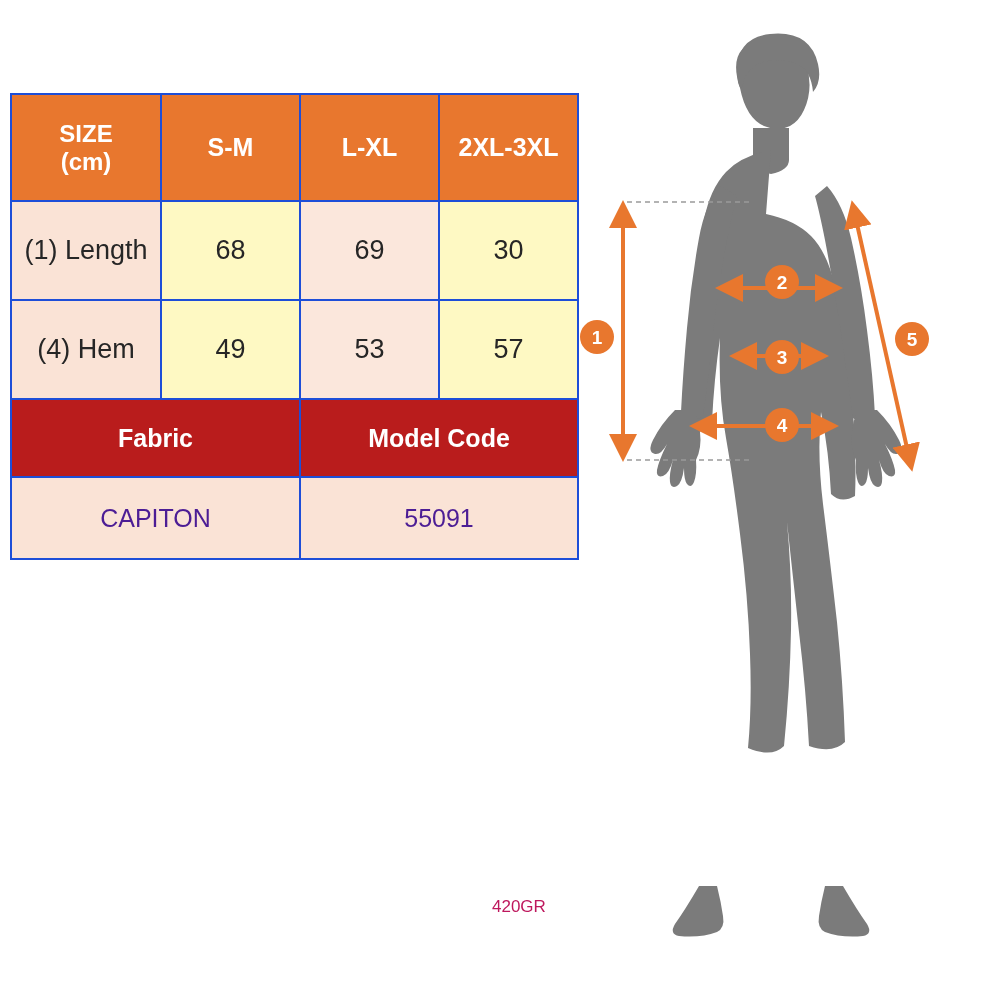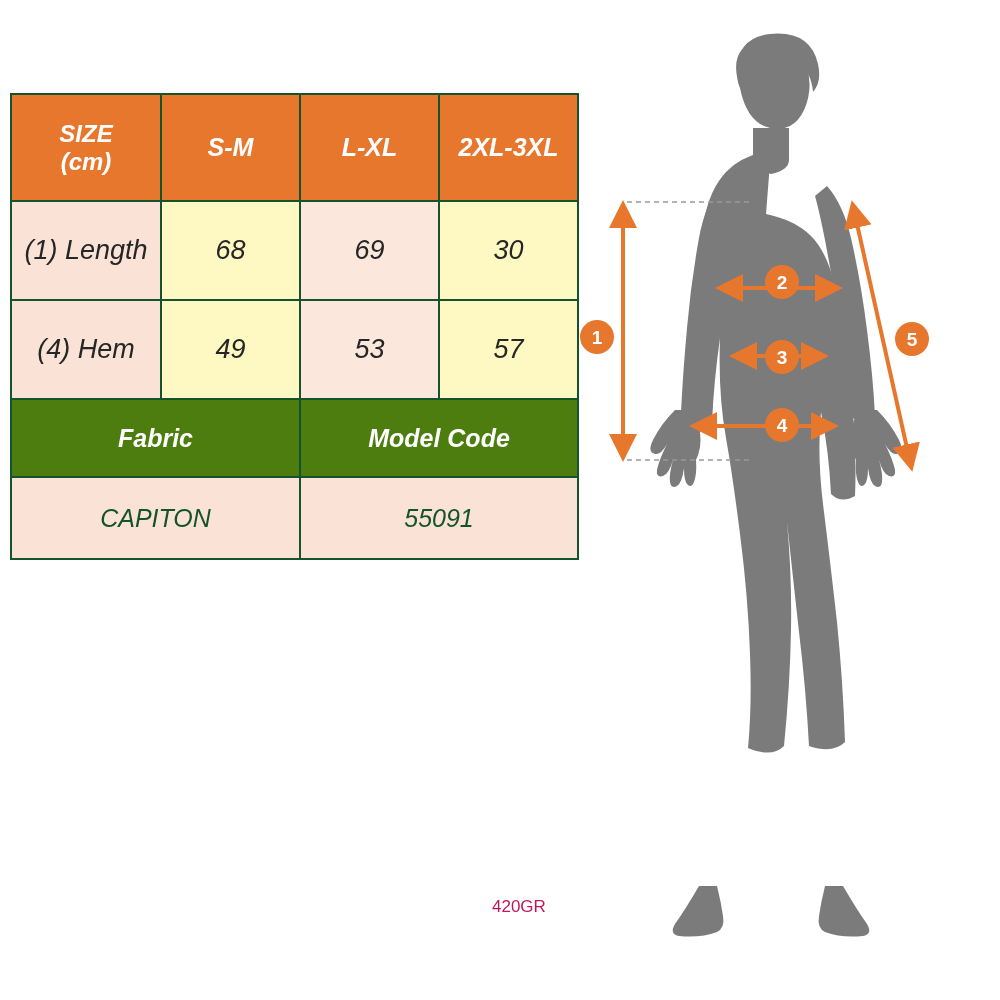--- a/index.html
+++ b/index.html
@@ -18,25 +18,24 @@
   
   #size-chart {
     position: absolute;
     left: 10px;
     top: 93px;
     width: 560px;
     border-collapse: collapse;
     table-layout: fixed;
   }
   #size-chart td, #size-chart th {
-    border: 2px solid #14532d;
+    border: 2px solid #1d4ed8;
     text-align: center;
     vertical-align: middle;
     padding: 0;
-    font-style: italic;
   }
   .head-cell {
     background: #e8772e;
     color: #ffffff;
     font-size: 25px;
     font-weight: bold;
     height: 105px;
     line-height: 1.15;
   }
   .head-cell.size-label {
@@ -52,30 +51,30 @@
   .val-cell {
     background: #fef9c3;
     color: #262626;
     font-size: 27px;
     height: 97px;
   }
   .val-cell.alt {
     background: #fbe7dc;
   }
   .footer-head {
-    background: #4d7c0f;
+    background: #b91c1c;
     color: #ffffff;
     font-size: 25px;
     font-weight: bold;
     height: 76px;
     margin-top: 45px;
   }
   .footer-val {
     background: #fae3d6;
-    color: #14532d;
+    color: #4c1d95;
     font-size: 25px;
     height: 80px;
   }
   .col-label { width: 148px; }
   .col-v { width: 137px; }
 
   #fabric-code {
     position: absolute;
     left: 492px;
     top: 897px;

